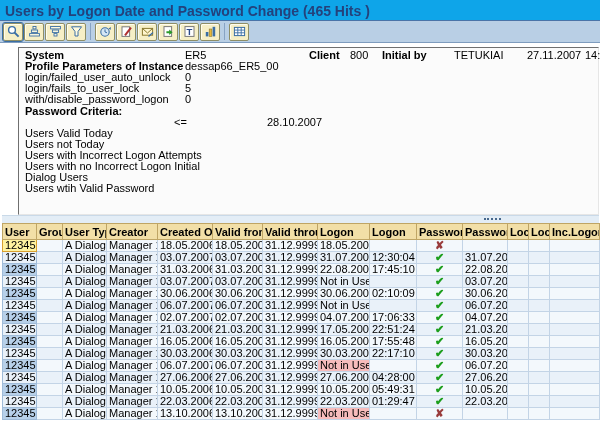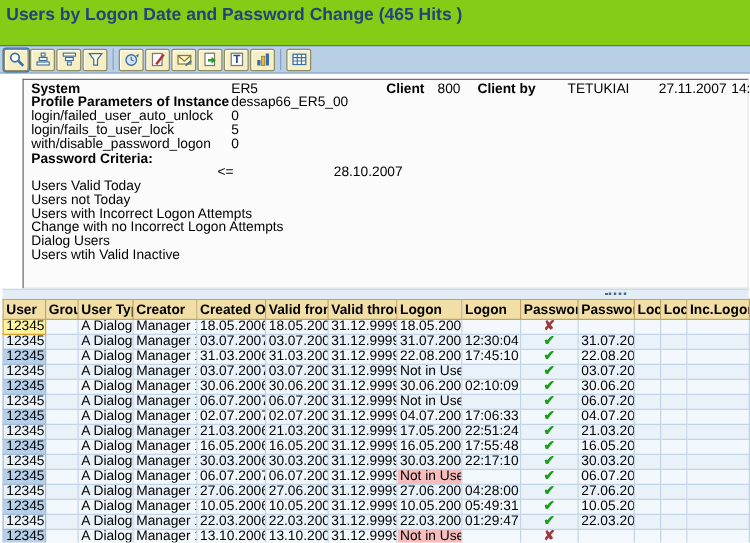--- a/index.html
+++ b/index.html
@@ -3,21 +3,21 @@
 <meta charset="utf-8">
 <style>
   html,body{margin:0;padding:0;}
   body{
     width:600px;height:434px;overflow:hidden;background:#EDEDED;
     font-family:"Liberation Sans",sans-serif;font-size:11px;color:#000;
   }
   .screen{width:600px;height:434px;background:#FFFFFF;position:relative;}
 
   
-  .title-bar{height:36px;background:#84cc16;padding:3px 0 0 5px;box-sizing:border-box;}
+  .title-bar{height:20px;background:#0ea5e9;padding:3px 0 0 5px;box-sizing:border-box;}
   .title-bar .title{font-size:14px;font-weight:bold;color:#24427C;letter-spacing:0;}
 
   
   .toolbar{
     height:23px;background:#B9CFE5;border-top:1px solid #4A74A8;border-bottom:1px solid #7E9CBE;
     display:flex;align-items:center;padding-left:3px;box-sizing:border-box;
   }
   .tb-btn{
     width:20px;height:18px;margin-right:1px;background:#F6EFC6;
     border:1px solid #8E8E66;border-radius:2px;display:flex;align-items:center;justify-content:center;
@@ -145,21 +145,21 @@
     </button>
   </div>
 
   <div class="gap"></div>
 
   <div class="info-panel">
     <span class="ip-item b" style="left:6px;top:2px">System</span>
     <span class="ip-item" style="left:166px;top:2px">ER5</span>
     <span class="ip-item b" style="left:290px;top:2px">Client</span>
     <span class="ip-item" style="left:331px;top:2px">800</span>
-    <span class="ip-item b" style="left:363px;top:2px">Client by</span>
+    <span class="ip-item b" style="left:363px;top:2px">Initial by</span>
     <span class="ip-item" style="left:435px;top:2px">TETUKIAI</span>
     <span class="ip-item" style="left:508px;top:2px">27.11.2007</span>
     <span class="ip-item" style="left:566px;top:2px">14:07:40</span>
 
     <span class="ip-item b" style="left:6px;top:13px">Profile Parameters of Instance</span>
     <span class="ip-item" style="left:166px;top:13px">dessap66_ER5_00</span>
 
     <span class="ip-item" style="left:6px;top:24px">login/failed_user_auto_unlock</span>
     <span class="ip-item" style="left:166px;top:24px">0</span>
     <span class="ip-item" style="left:6px;top:35px">login/fails_to_user_lock</span>
@@ -168,23 +168,23 @@
     <span class="ip-item" style="left:166px;top:46px">0</span>
 
     <span class="ip-item b" style="left:6px;top:58px">Password Criteria:</span>
 
     <span class="ip-item" style="left:155px;top:69px">&lt;=</span>
     <span class="ip-item" style="left:248px;top:69px">28.10.2007</span>
 
     <span class="ip-item" style="left:6px;top:80px">Users Valid Today</span>
     <span class="ip-item" style="left:6px;top:91px">Users not Today</span>
     <span class="ip-item" style="left:6px;top:102px">Users with Incorrect Logon Attempts</span>
-    <span class="ip-item" style="left:6px;top:113px">Change with no Incorrect Logon Attempts</span>
+    <span class="ip-item" style="left:6px;top:113px">Users with no Incorrect Logon Initial</span>
     <span class="ip-item" style="left:6px;top:124px">Dialog Users</span>
-    <span class="ip-item" style="left:6px;top:135px">Users wtih Valid Inactive</span>
+    <span class="ip-item" style="left:6px;top:135px">Users wtih Valid Password</span>
   </div>
 
   <div class="table-area">
     <div class="scroll-strip">
       <div class="grip"></div>
     </div>
     <table class="alv">
         <colgroup>
           <col style="width: 34px;">
           <col style="width: 26px;">

